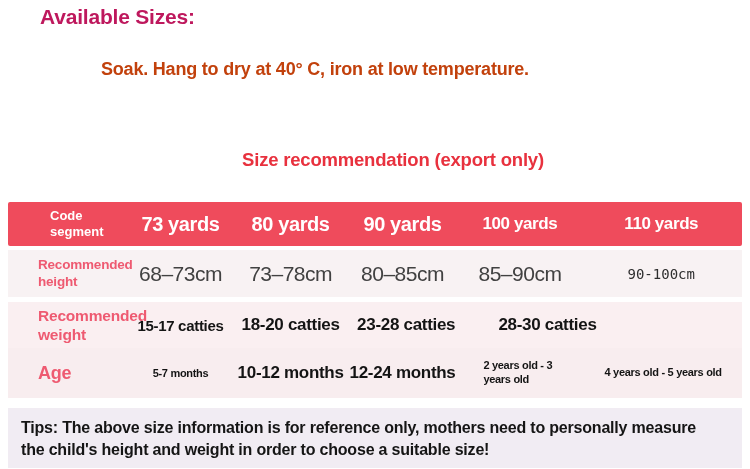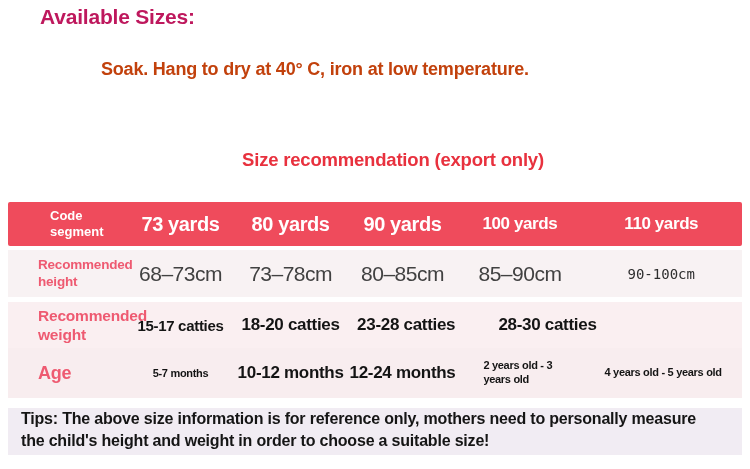--- a/index.html
+++ b/index.html
@@ -76,23 +76,23 @@
   .row-age .rlabel { font-size: 18px; }
   .row-age .val { font-weight: bold; color: #141414; letter-spacing: -0.3px; }
   .row-age .c1 { font-size: 11px; }
   .row-age .c2, .row-age .c3 { font-size: 17px; }
   .row-age .c4, .row-age .c5 {
     font-size: 11px; text-align: left; padding-left: 24px; line-height: 1.25;
   }
 
   
   .tips {
-    position: absolute; left: 8px; top: 408px; width: 734px; height: 47px;
+    position: absolute; left: 8px; top: 408px; width: 734px; height: 60px;
     background: #f1ecf3; box-sizing: border-box;
-    padding: 0 24px 0 13px;
+    padding: 9px 24px 0 13px;
     font-size: 16px; font-weight: bold; color: #151515;
     line-height: 1.35; letter-spacing: -0.2px;
   }
 </style>
 </head>
 <body>
 
 <div class="page">
 
   <div class="avail-title">Available Sizes:</div>

